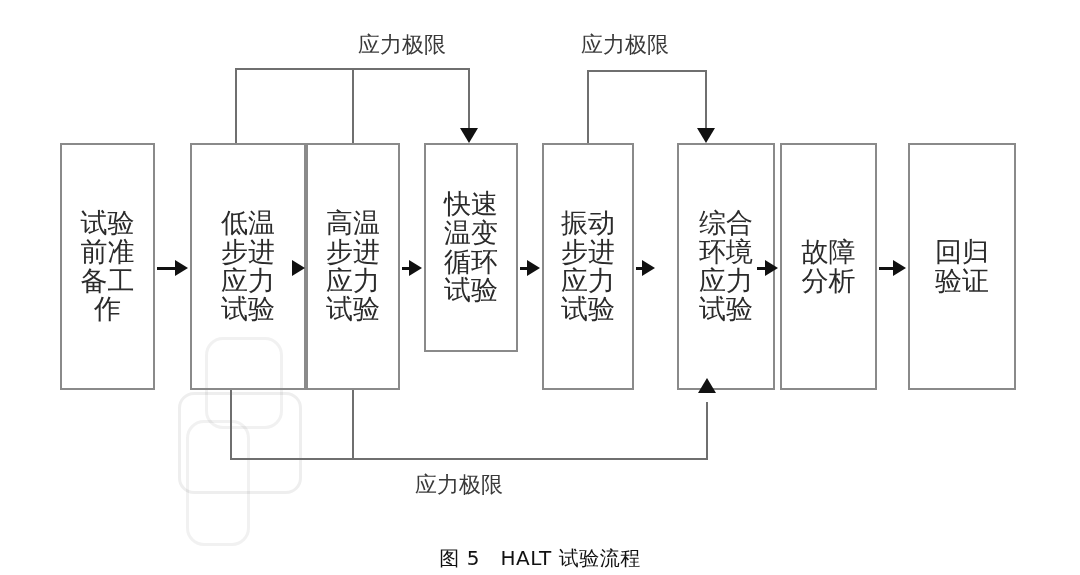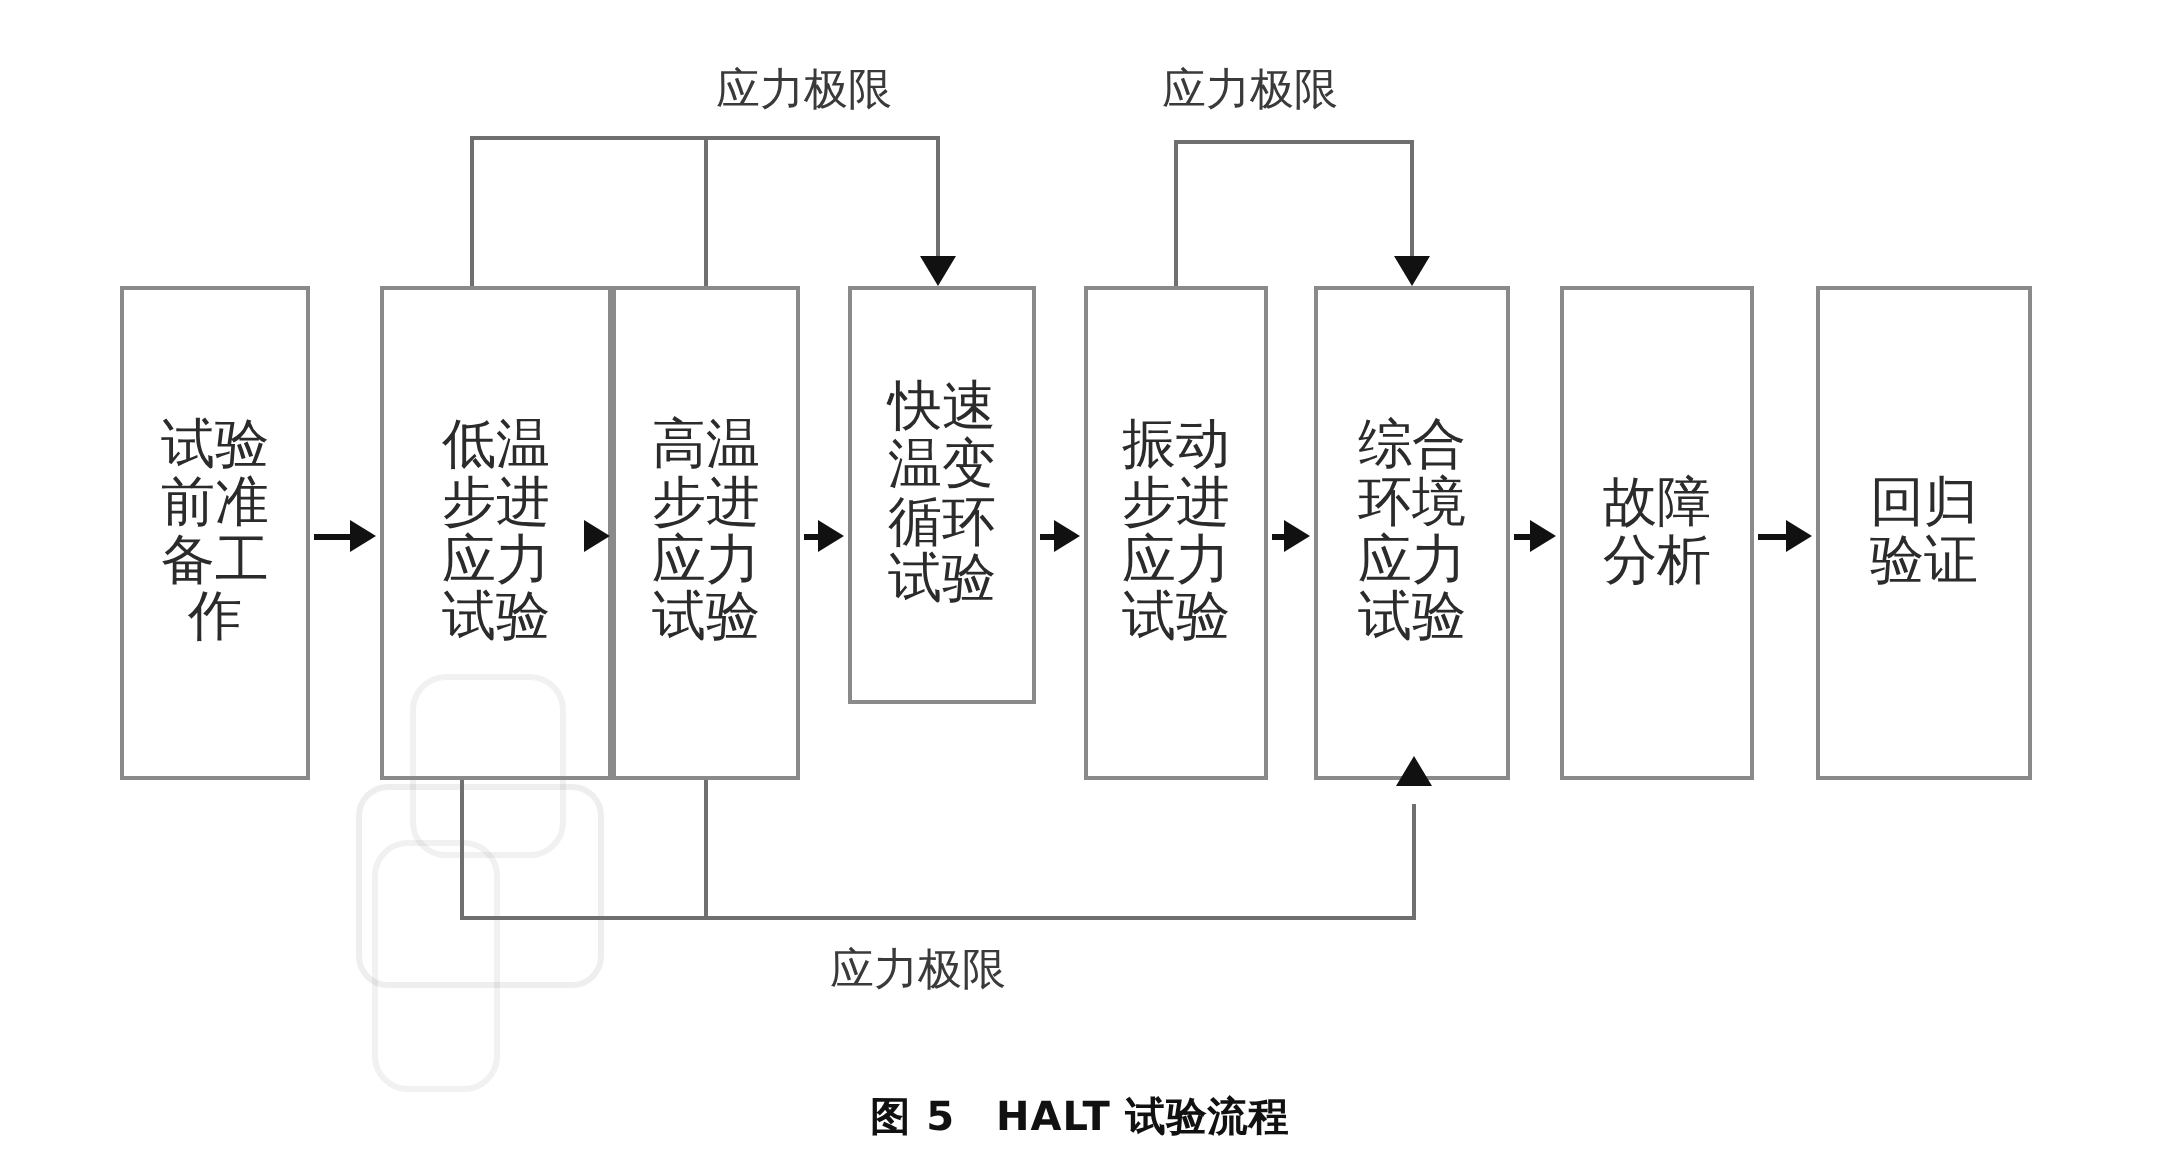--- a/index.html
+++ b/index.html
@@ -63,21 +63,21 @@
   .loop-label{
     position:absolute;z-index:7;
     font-family:"DejaVu Sans","Liberation Sans",sans-serif;
     font-size:22px;color:#3a3a3a;white-space:nowrap;text-align:right;
   }
 
   
   .caption{
     position:absolute;left:0;width:1080px;text-align:center;
     font-family:"DejaVu Sans","Liberation Sans",sans-serif;
-    font-size:20px;font-weight:700;color:#111;
+    font-size:20px;font-weight:400;color:#111;
     letter-spacing:.5px;
   }
 </style>
 </head>
 <body>
 
 <div id="stage">
 
   <div id="watermarks">
       <div class="wm" style="left: 205px; top: 337px; width: 72px; height: 86px;"></div>
@@ -109,21 +109,21 @@
 温变
 循环
 试验</div>
       </div>
       <div class="pbox" style="left: 542px; top: 143px; width: 92px; height: 247px;">
         <div class="ptext">振动
 步进
 应力
 试验</div>
       </div>
-      <div class="pbox" style="left: 657px; top: 143px; width: 98px; height: 247px; align-items: center;">
+      <div class="pbox" style="left: 677px; top: 143px; width: 98px; height: 247px; align-items: center;">
         <div class="ptext">综合
 环境
 应力
 试验</div>
       </div>
       <div class="pbox" style="left: 780px; top: 143px; width: 97px; height: 247px;">
         <div class="ptext">故障
 分析</div>
       </div>
       <div class="pbox" style="left: 908px; top: 143px; width: 108px; height: 247px;">

